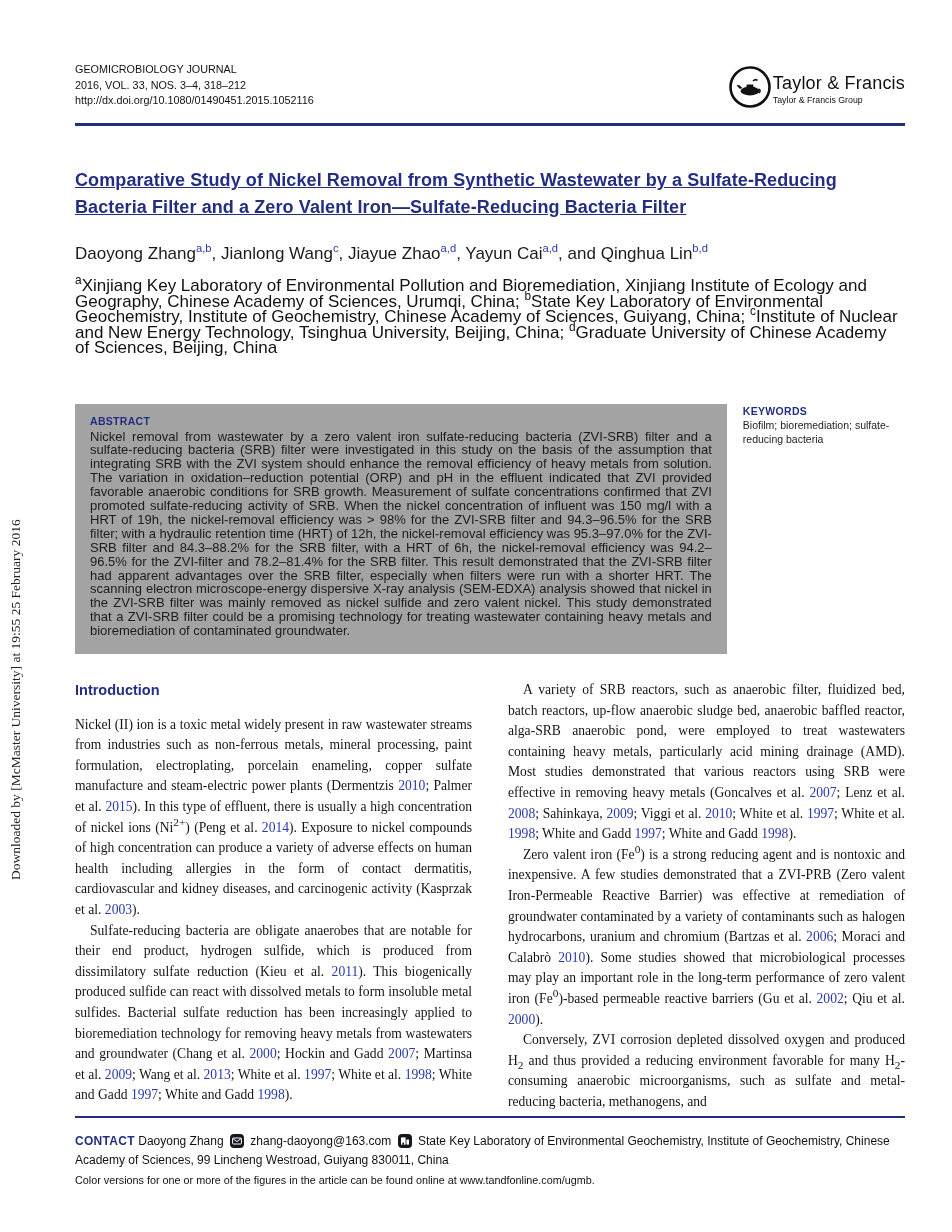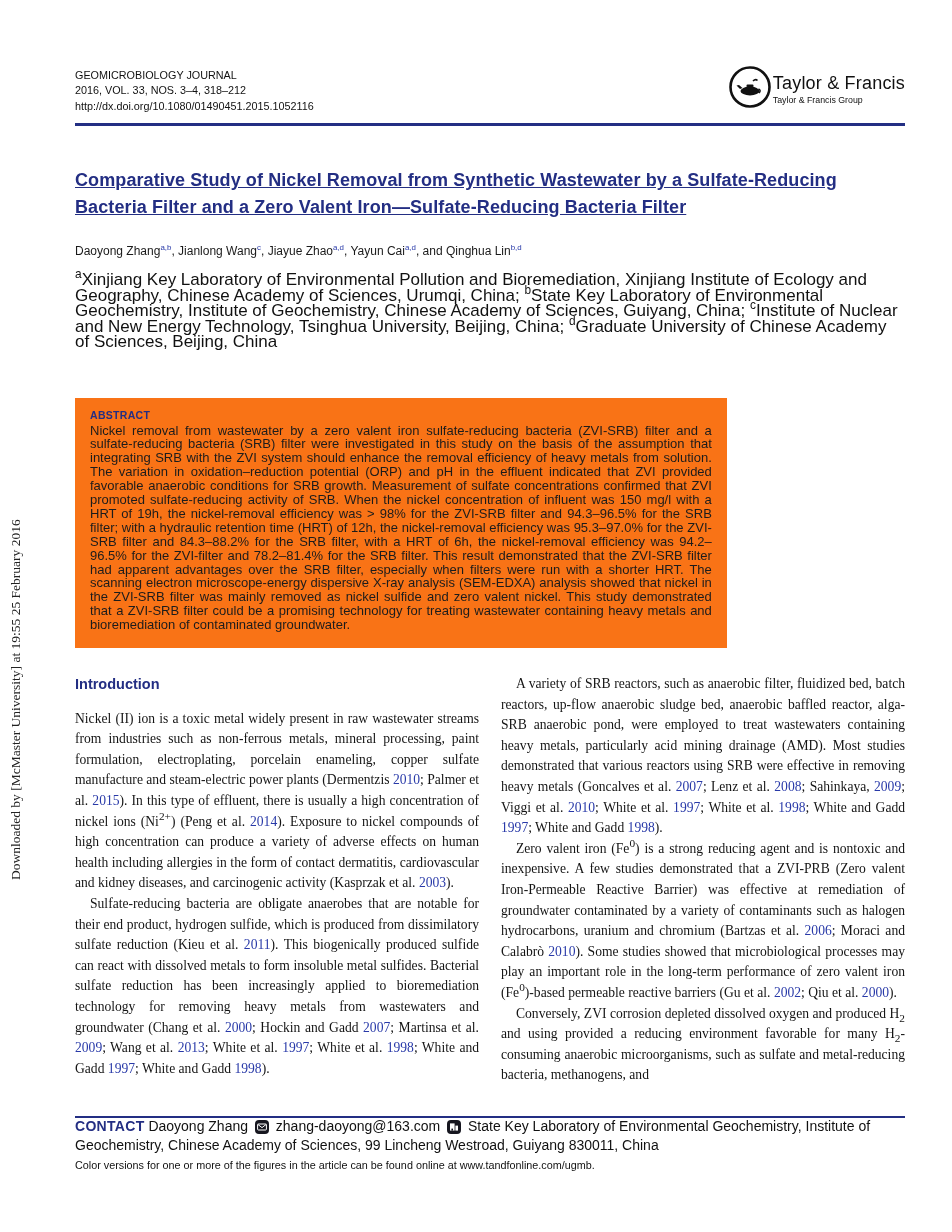--- a/index.html
+++ b/index.html
@@ -3,53 +3,53 @@
 <meta charset="utf-8">
 <style>
   html,body{margin:0;padding:0;}
   body{
     width:952px;height:1232px;background:#ffffff;position:relative;overflow:hidden;
     font-family:"Liberation Sans",sans-serif;color:#1a1a1a;
     -webkit-font-smoothing:antialiased;
   }
   .content{position:absolute;left:75px;top:62px;width:830px;}
   
-  .hdr{display:flex;justify-content:space-between;align-items:flex-end;}
+  .hdr{display:flex;justify-content:space-between;align-items:flex-start;}
   .hdr-left{font-size:10.8px;line-height:15.5px;color:#111;}
   .logo-wrap{display:flex;align-items:center;margin-top:2px;}
   .logo-text .tf-big{font-size:18px;color:#111;letter-spacing:.2px;}
   .logo-text .tf-small{font-size:8.8px;color:#111;margin-top:1px;}
   .rule-navy{height:3px;background:#232e83;margin-top:9px;}
   
   .title{margin-top:41px;font-size:18px;font-weight:bold;color:#232e83;line-height:27px;letter-spacing:.1px;text-decoration:underline;}
-  .authors{margin-top:23px;font-size:12px;color:#1a1a1a;}
+  .authors{margin-top:23px;font-size:17px;color:#1a1a1a;}
   .authors sup{color:#2839a8;font-size:.66em;}
   .affils{margin-top:14px;font-size:17px;line-height:15.5px;color:#111;}
   .affils sup{font-size:.7em;}
   
   .abs-row{margin-top:48px;display:flex;gap:16px;}
-  .abs-box{width:625px;background:#f97316;padding:11px 15px 16px 15px;}
+  .abs-box{width:625px;background:#a3a3a3;padding:11px 15px 16px 15px;}
   .meta-label{font-size:10.5px;font-weight:bold;color:#232e83;letter-spacing:.3px;}
   .abs-text{margin-top:3px;font-size:13px;line-height:13.9px;text-align:justify;color:#1c1c1c;}
   .meta-col{width:163px;font-size:10.5px;line-height:14px;color:#1c1c1c;}
   .meta-col .meta-label{display:block;}
   .meta-block+.meta-block{margin-top:14px;}
   
-  .body-cols{margin-top:26px;display:flex;gap:6px;font-family:"Liberation Serif",serif;justify-content:space-between;}
+  .body-cols{margin-top:26px;display:flex;gap:36px;font-family:"Liberation Serif",serif;}
   .col{width:404px;font-size:13.6px;line-height:20.6px;text-align:justify;color:#141414;}
   .sec-head{font-family:"Liberation Sans",sans-serif;font-size:14.5px;font-weight:bold;color:#232e83;margin:0 0 14px 0;}
   .col p{margin:0;}
   .col p.indent{text-indent:15px;}
   .col p+p{margin-top:0;}
   .cite{color:#2839a8;}
   sup{line-height:0;}sub{line-height:0;}
   
   .footer{position:absolute;left:75px;top:1116px;width:830px;}
   .footer .rule{height:2px;background:#232e83;}
-  .contact-line{margin-top:1px;font-size:14px;line-height:15.5px;color:#111;}
+  .contact-line{margin-top:16px;font-size:12px;line-height:15.5px;color:#111;}
   .contact-label{color:#232e83;font-weight:bold;letter-spacing:.3px;}
   .mini-ic{display:inline-block;vertical-align:-3px;margin:0 3px;}
   .color-note{margin-top:6px;font-size:10.8px;color:#111;}
   .copyright{margin-top:7px;font-size:10.8px;color:#111;}
   
   .sidebar-note{
     position:absolute;top:880px;left:8px;width:500px;
     transform:rotate(-90deg);transform-origin:0 0;
     font-family:"Liberation Serif",serif;font-size:13.5px;color:#222;white-space:nowrap;
   }
@@ -89,33 +89,37 @@
   <div class="title">Comparative Study of Nickel Removal from Synthetic Wastewater by a Sulfate-Reducing Bacteria Filter and a Zero Valent Iron—Sulfate-Reducing Bacteria Filter</div>
   <div class="authors"><span>Daoyong Zhang</span><sup>a,b</sup><span>, </span><span>Jianlong Wang</span><sup>c</sup><span>, </span><span>Jiayue Zhao</span><sup>a,d</sup><span>, </span><span>Yayun Cai</span><sup>a,d</sup><span>, and </span><span>Qinghua Lin</span><sup>b,d</sup></div>
   <div class="affils"><sup>a</sup><span>Xinjiang Key Laboratory of Environmental Pollution and Bioremediation, Xinjiang Institute of Ecology and Geography, Chinese Academy of Sciences, Urumqi, China; </span><sup>b</sup><span>State Key Laboratory of Environmental Geochemistry, Institute of Geochemistry, Chinese Academy of Sciences, Guiyang, China; </span><sup>c</sup><span>Institute of Nuclear and New Energy Technology, Tsinghua University, Beijing, China; </span><sup>d</sup><span>Graduate University of Chinese Academy of Sciences, Beijing, China</span></div>
 
   <div class="abs-row">
     <div class="abs-box">
       <div class="meta-label">ABSTRACT</div>
       <div class="abs-text">Nickel removal from wastewater by a zero valent iron sulfate-reducing bacteria (ZVI-SRB) filter and a sulfate-reducing bacteria (SRB) filter were investigated in this study on the basis of the assumption that integrating SRB with the ZVI system should enhance the removal efficiency of heavy metals from solution. The variation in oxidation–reduction potential (ORP) and pH in the effluent indicated that ZVI provided favorable anaerobic conditions for SRB growth. Measurement of sulfate concentrations confirmed that ZVI promoted sulfate-reducing activity of SRB. When the nickel concentration of influent was 150 mg/l with a HRT of 19h, the nickel-removal efficiency was &gt; 98% for the ZVI-SRB filter and 94.3–96.5% for the SRB filter; with a hydraulic retention time (HRT) of 12h, the nickel-removal efficiency was 95.3–97.0% for the ZVI-SRB filter and 84.3–88.2% for the SRB filter, with a HRT of 6h, the nickel-removal efficiency was 94.2–96.5% for the ZVI-filter and 78.2–81.4% for the SRB filter. This result demonstrated that the ZVI-SRB filter had apparent advantages over the SRB filter, especially when filters were run with a shorter HRT. The scanning electron microscope-energy dispersive X-ray analysis (SEM-EDXA) analysis showed that nickel in the ZVI-SRB filter was mainly removed as nickel sulfide and zero valent nickel. This study demonstrated that a ZVI-SRB filter could be a promising technology for treating wastewater containing heavy metals and bioremediation of contaminated groundwater.</div>
     </div>
     <div class="meta-col">
+      <div class="meta-block">
+        <span class="meta-label">KEYWORDS</span>
+        <div>Biofilm; bioremediation; sulfate-reducing bacteria</div>
+      </div>
     </div>
   </div>
 
   <div class="body-cols">
     <div class="col">
       <h2 class="sec-head">Introduction</h2>
       <p><span>Nickel (II) ion is a toxic metal widely present in raw wastewater streams from industries such as non-ferrous metals, mineral processing, paint formulation, electroplating, porcelain enameling, copper sulfate manufacture and steam-electric power plants (Dermentzis </span><span class="cite">2010</span><span>; Palmer et al. </span><span class="cite">2015</span><span>). In this type of effluent, there is usually a high concentration of nickel ions (Ni</span><sup>2+</sup><span>) (Peng et al. </span><span class="cite">2014</span><span>). Exposure to nickel compounds of high concentration can produce a variety of adverse effects on human health including allergies in the form of contact dermatitis, cardiovascular and kidney diseases, and carcinogenic activity (Kasprzak et al. </span><span class="cite">2003</span><span>).</span></p>
       <p class="indent"><span>Sulfate-reducing bacteria are obligate anaerobes that are notable for their end product, hydrogen sulfide, which is produced from dissimilatory sulfate reduction (Kieu et al. </span><span class="cite">2011</span><span>). This biogenically produced sulfide can react with dissolved metals to form insoluble metal sulfides. Bacterial sulfate reduction has been increasingly applied to bioremediation technology for removing heavy metals from wastewaters and groundwater (Chang et al. </span><span class="cite">2000</span><span>; Hockin and Gadd </span><span class="cite">2007</span><span>; Martinsa et al. </span><span class="cite">2009</span><span>; Wang et al. </span><span class="cite">2013</span><span>; White et al. </span><span class="cite">1997</span><span>; White et al. </span><span class="cite">1998</span><span>; White and Gadd </span><span class="cite">1997</span><span>; White and Gadd </span><span class="cite">1998</span><span>).</span></p>
     </div>
     <div class="col">
       <p class="indent"><span>A variety of SRB reactors, such as anaerobic filter, fluidized bed, batch reactors, up-flow anaerobic sludge bed, anaerobic baffled reactor, alga-SRB anaerobic pond, were employed to treat wastewaters containing heavy metals, particularly acid mining drainage (AMD). Most studies demonstrated that various reactors using SRB were effective in removing heavy metals (Goncalves et al. </span><span class="cite">2007</span><span>; Lenz et al. </span><span class="cite">2008</span><span>; Sahinkaya, </span><span class="cite">2009</span><span>; Viggi et al. </span><span class="cite">2010</span><span>; White et al. </span><span class="cite">1997</span><span>; White et al. </span><span class="cite">1998</span><span>; White and Gadd </span><span class="cite">1997</span><span>; White and Gadd </span><span class="cite">1998</span><span>).</span></p>
       <p class="indent"><span>Zero valent iron (Fe</span><sup>0</sup><span>) is a strong reducing agent and is nontoxic and inexpensive. A few studies demonstrated that a ZVI-PRB (Zero valent Iron-Permeable Reactive Barrier) was effective at remediation of groundwater contaminated by a variety of contaminants such as halogen hydrocarbons, uranium and chromium (Bartzas et al. </span><span class="cite">2006</span><span>; Moraci and Calabrò </span><span class="cite">2010</span><span>). Some studies showed that microbiological processes may play an important role in the long-term performance of zero valent iron (Fe</span><sup>0</sup><span>)-based permeable reactive barriers (Gu et al. </span><span class="cite">2002</span><span>; Qiu et al. </span><span class="cite">2000</span><span>).</span></p>
-      <p class="indent"><span>Conversely, ZVI corrosion depleted dissolved oxygen and produced H</span><sub>2</sub><span> and using provided a reducing environment favorable for many H</span><sub>2</sub><span>-consuming anaerobic microorganisms, such as sulfate and metal-reducing bacteria, methanogens, and</span></p>
+      <p class="indent"><span>Conversely, ZVI corrosion depleted dissolved oxygen and produced H</span><sub>2</sub><span> and thus provided a reducing environment favorable for many H</span><sub>2</sub><span>-consuming anaerobic microorganisms, such as sulfate and metal-reducing bacteria, methanogens, and</span></p>
     </div>
   </div>
 
 </div>
 
 <div class="footer">
   <div class="rule"></div>
   <div class="contact-line">
     <span class="contact-label">CONTACT</span>
     <span>Daoyong Zhang</span>

